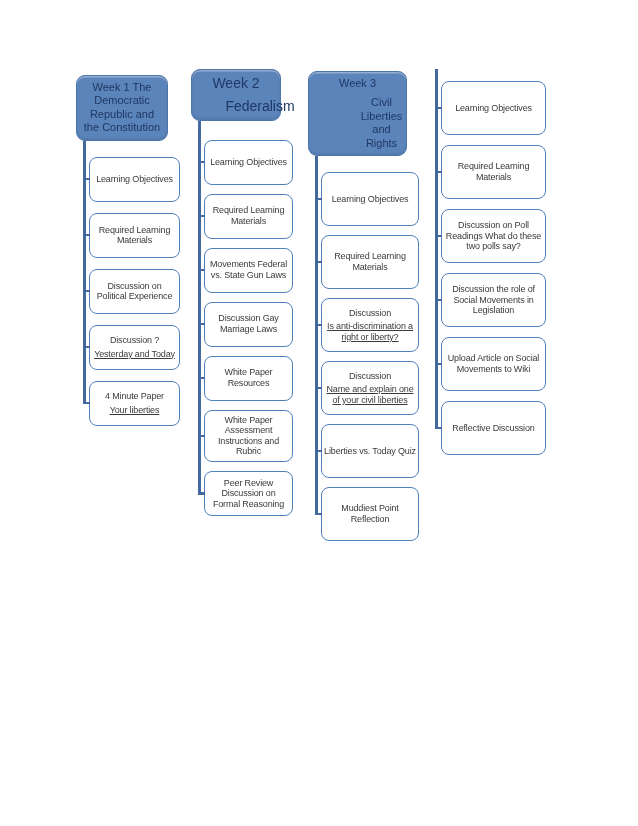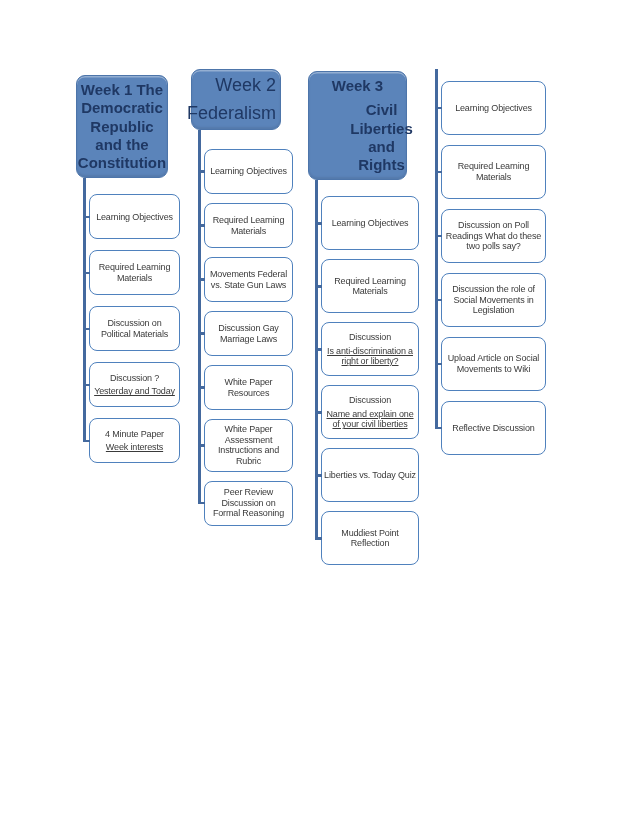--- a/index.html
+++ b/index.html
@@ -30,22 +30,22 @@
     box-shadow:inset 0 1.5px 0 rgba(255,255,255,0.35), inset 0 -2px 2px rgba(0,0,0,0.08);
     border:1px solid #4d75aa;
     border-radius:9px;
     color:var(--header-text);
     display:flex;flex-direction:column;justify-content:center;align-items:center;
     text-align:center;
     padding:5px 4px;
     position:relative;
     z-index:2;
   }
-  .col-header.small{font-size:15px;line-height:1.22;font-weight:bold;}
-  .col-header.large{font-size:18px;line-height:1.2;align-items:flex-end;}
+  .col-header.small{font-size:11px;line-height:1.22;}
+  .col-header.large{font-size:14px;line-height:1.2;}
   .col-header .hline + .hline{margin-top:6px;margin-left:48px;}
   .children{position:relative;}
   .vline{
     position:absolute;
     left:7px;top:0;
     width:2.5px;
     background:var(--connector);
     z-index:1;
   }
   .child{
@@ -86,29 +86,29 @@
         </div>
         <div class="children" style="padding-top: 16px;">
           <div class="vline" style="bottom: 22.5px;"></div>
           <div class="child">
             <div class="para">Learning Objectives</div>
           </div>
           <div class="child">
             <div class="para">Required Learning Materials</div>
           </div>
           <div class="child">
-            <div class="para">Discussion on Political Materials</div>
+            <div class="para">Discussion on Political Experience</div>
           </div>
           <div class="child">
             <div class="para">Discussion ?</div>
             <div class="para">Yesterday and Today</div>
           </div>
           <div class="child">
             <div class="para">4 Minute Paper</div>
-            <div class="para">Week interests</div>
+            <div class="para">Your liberties</div>
           </div>
         </div>
       </div>
       <div class="column" style="left: 191px; top: 69px; width: 90px; --cg: 9px; --childmin: 45px;">
         <div class="col-header large" style="min-height: 49px;">
           <div class="hline">Week 2</div>
           <div class="hline">Federalism</div>
         </div>
         <div class="children" style="padding-top: 19px;">
           <div class="vline" style="bottom: 22.5px;"></div>

